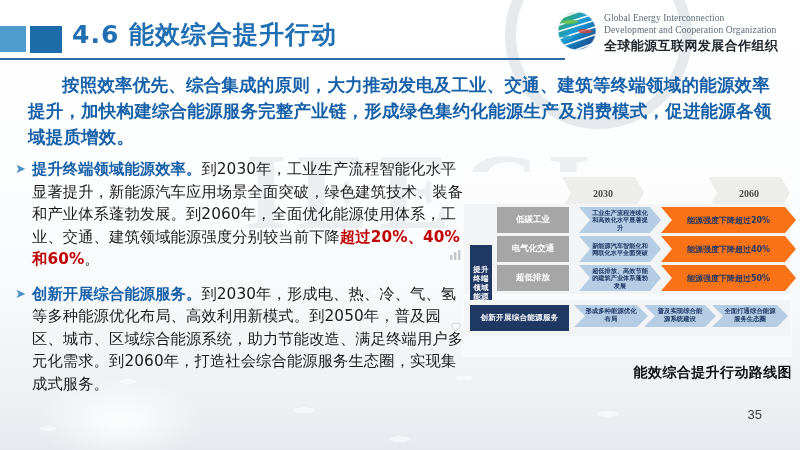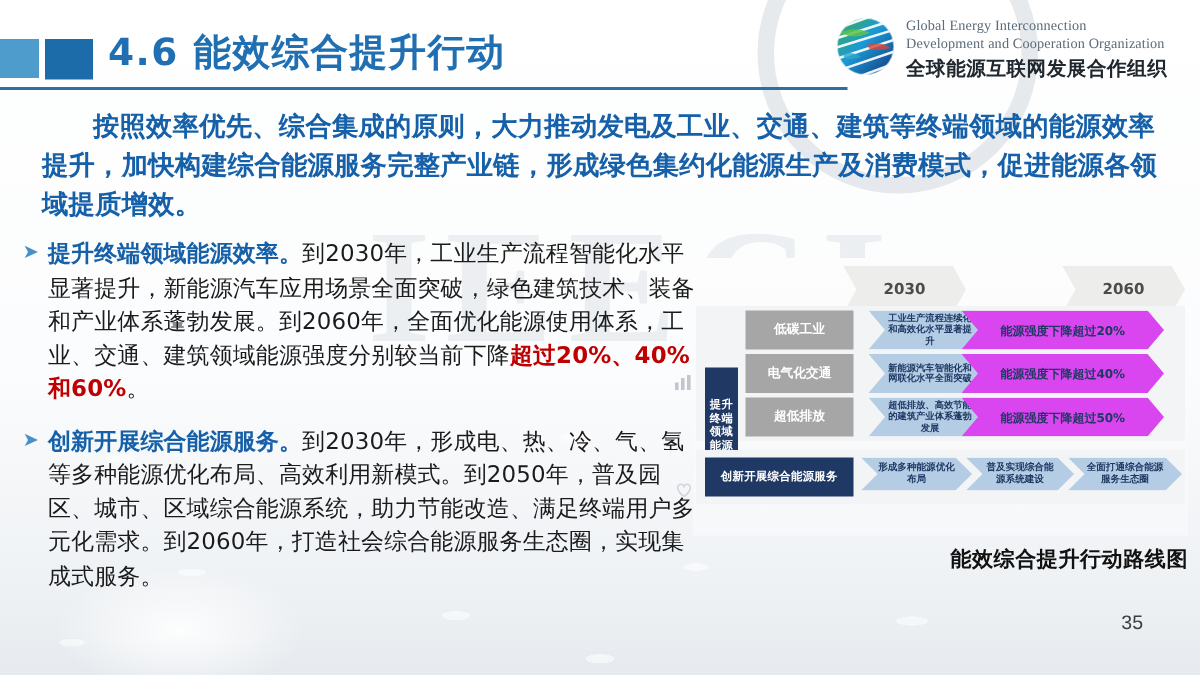--- a/index.html
+++ b/index.html
@@ -183,20 +183,21 @@
     position: absolute;
     height: 32px;
     background: #ededec;
     color: #4b4b4b;
     font-size: 10px;
     font-weight: bold;
     display: flex;
     align-items: center;
     justify-content: center;
     clip-path: polygon(0 0, calc(100% - 9px) 0, 100% 50%, calc(100% - 9px) 100%, 0 100%, 9px 50%);
+    font-family: Liberation Serif, serif;
   }
   #year-0 { left: 0px;   width: 82px; }
   #year-1 { left: 76px;  width: 76px; }
   #year-2 { left: 146px; width: 82px; }
 
   .panel-a {
     position: absolute;
     left: 2px; top: 32px;
     width: 326px; height: 90px;
     background: #f3f4f5;
@@ -249,22 +250,22 @@
     clip-path: polygon(0 0, calc(100% - 11px) 0, 100% 50%, calc(100% - 11px) 100%, 0 100%, 11px 50%);
   }
   .chev-mid {
     left: 82px; width: 82px;
     background: #b4cde4;
     font-size: 6.2px;
     line-height: 7.4px;
     padding: 0 11px;
   }
   .chev-long {
-    left: 144px; width: 135px;
-    background: #d946ef;
+    left: 164px; width: 135px;
+    background: #f97316;
     font-size: 8px;
     padding: 0 12px;
   }
 
   .panel-b {
     position: absolute;
     left: 2px; top: 128px;
     width: 326px; height: 36px;
     background: #f3f4f5;
   }

